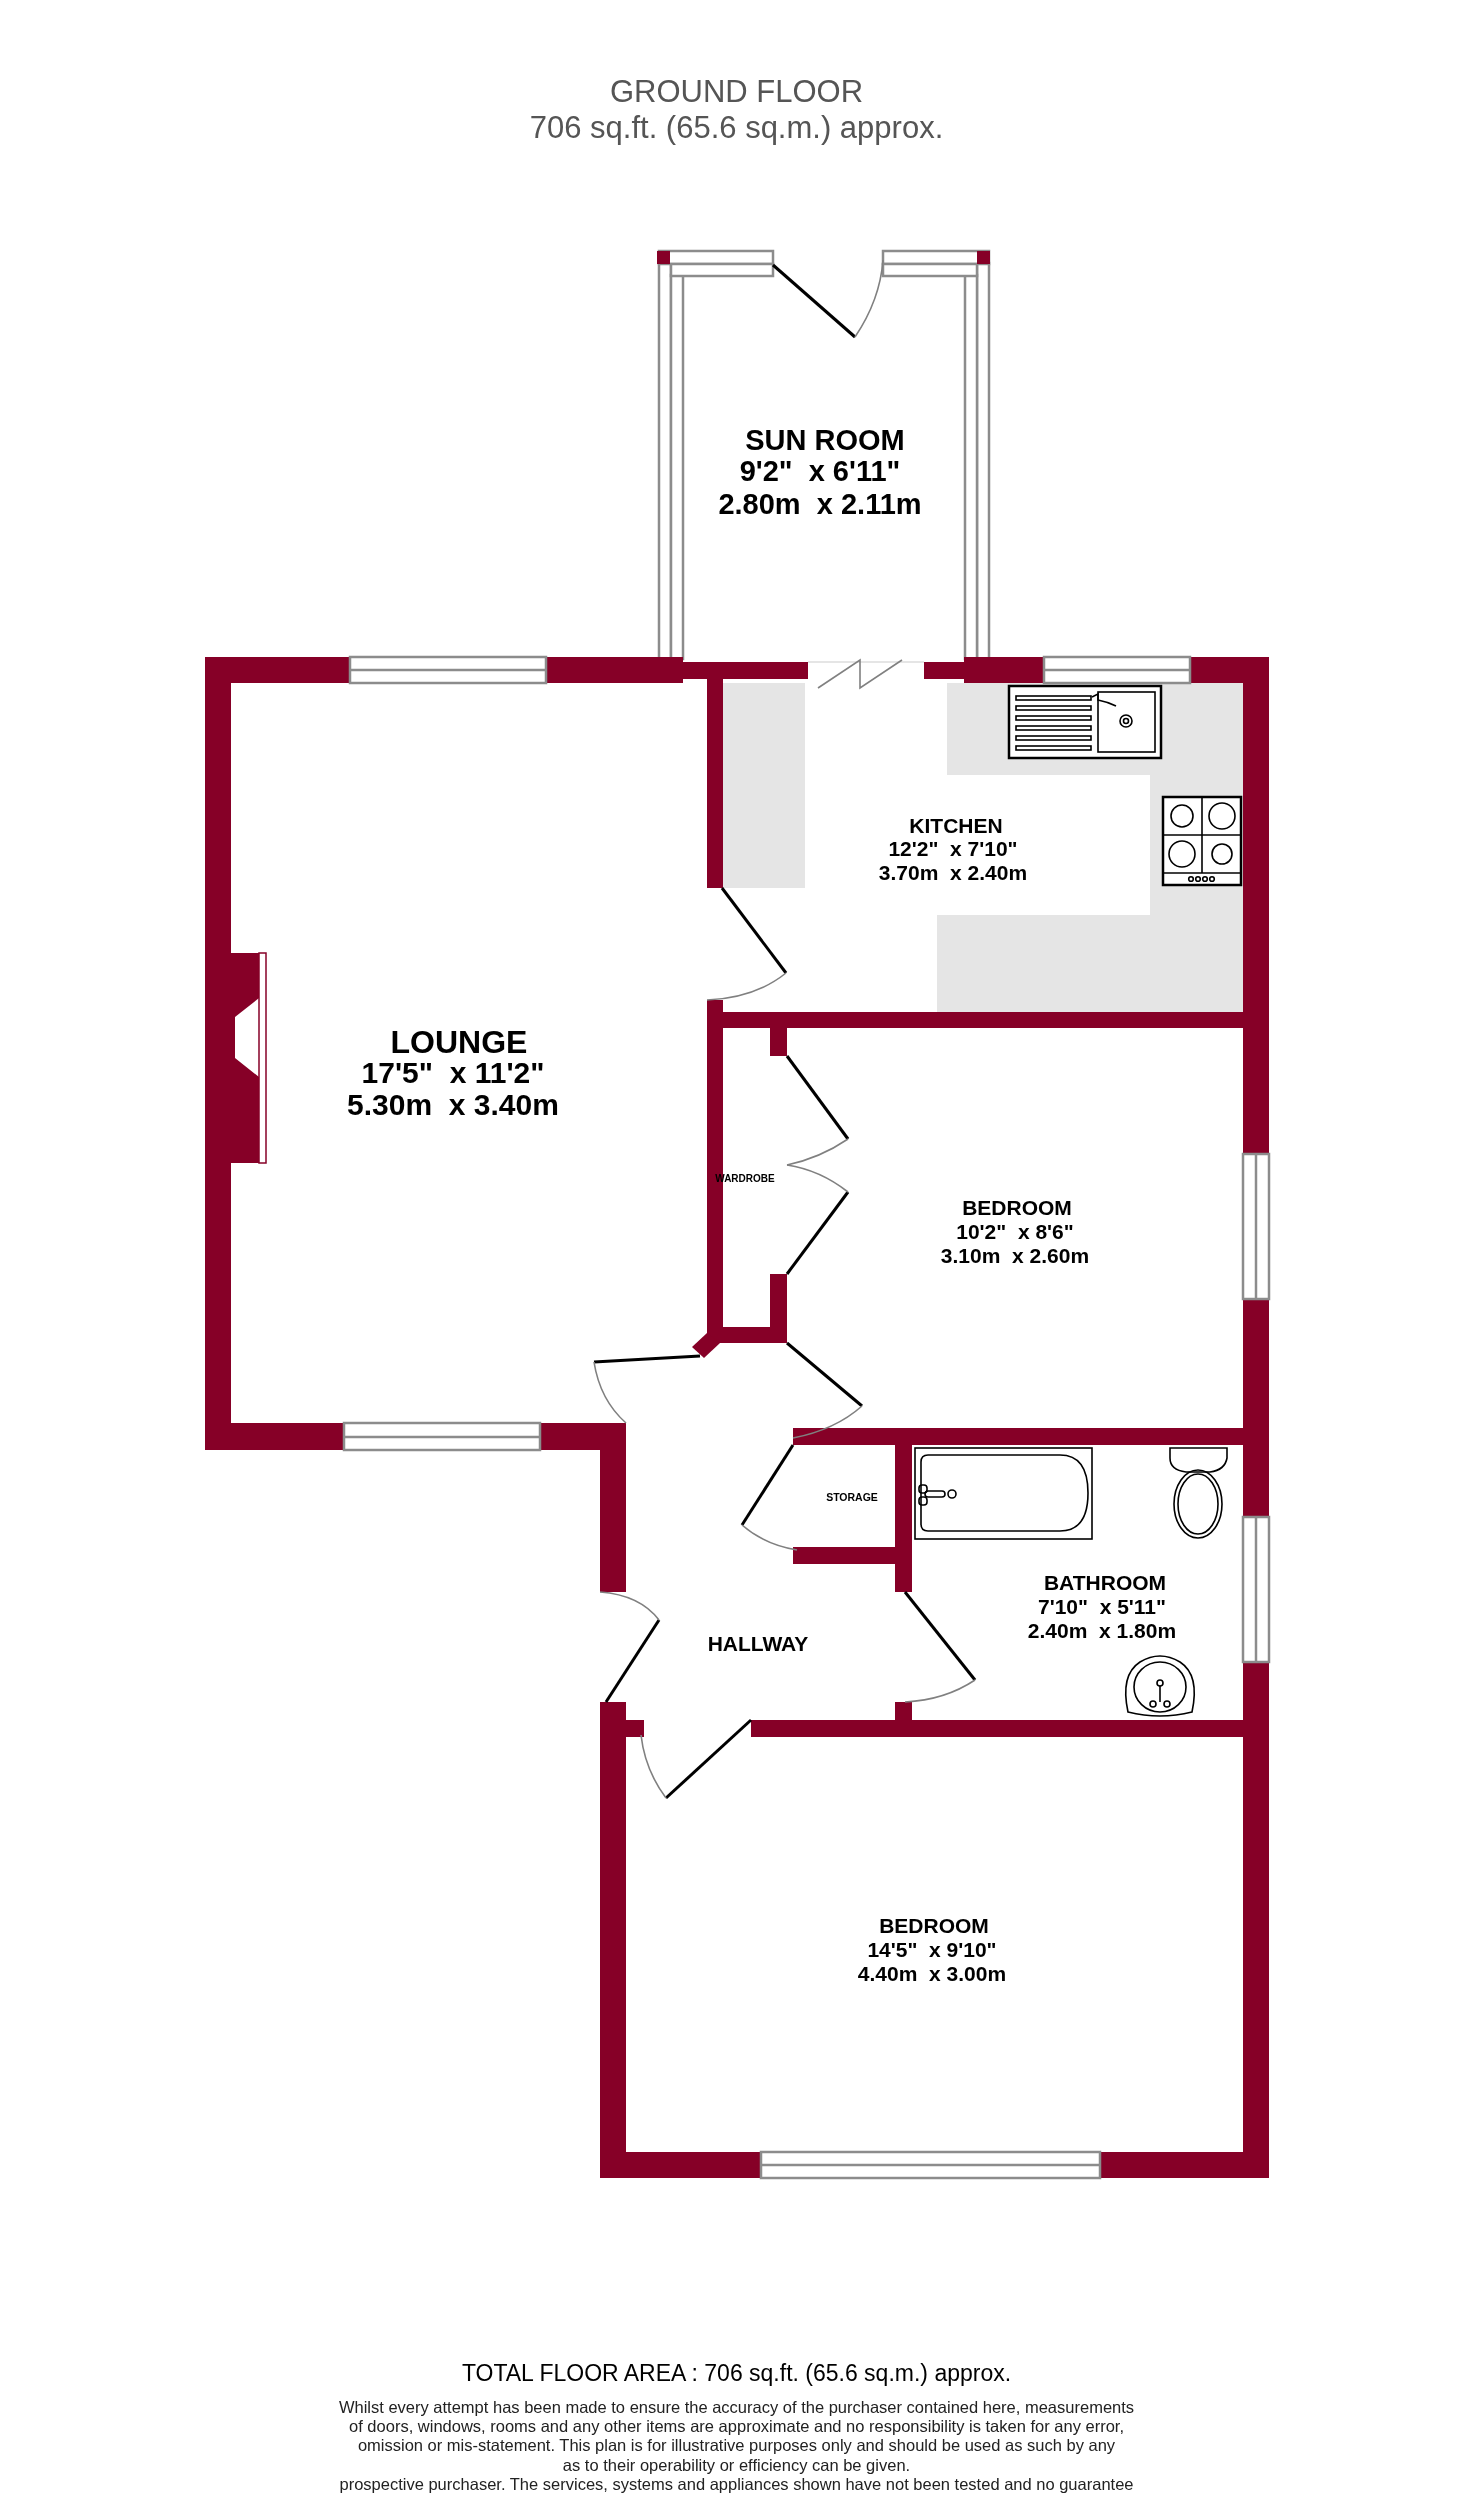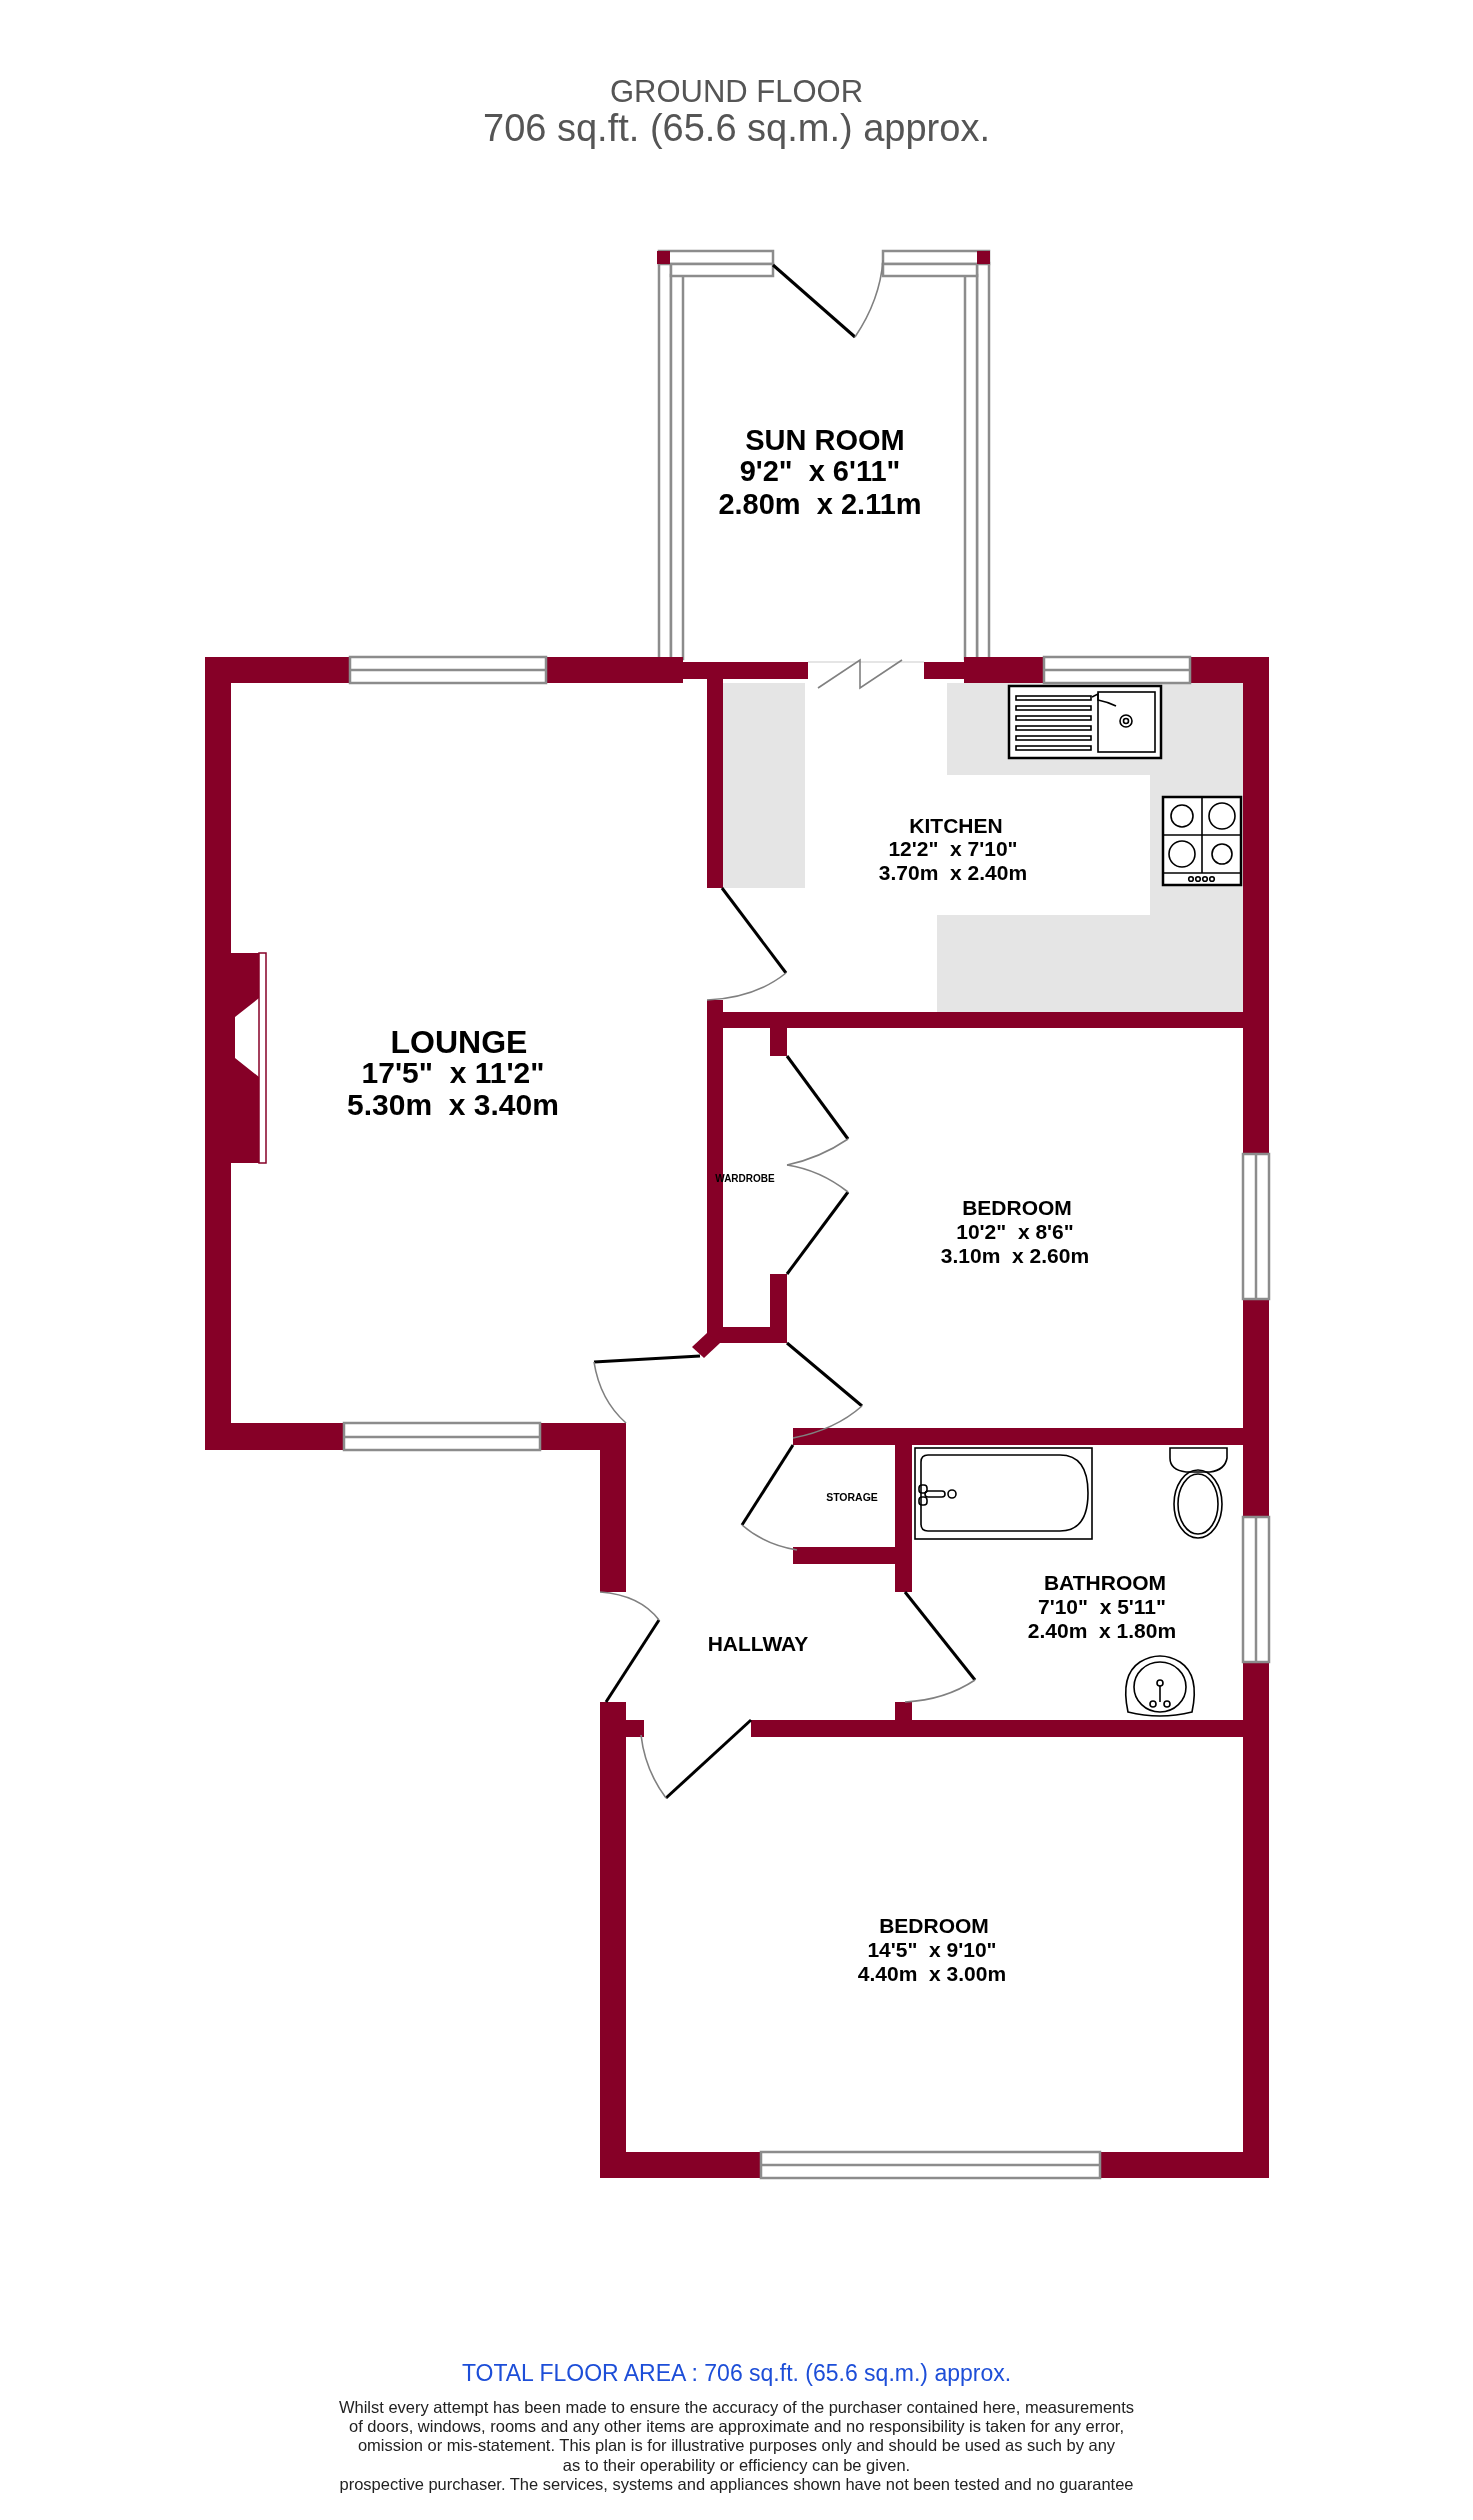--- a/index.html
+++ b/index.html
@@ -1,31 +1,31 @@
 <!DOCTYPE html>
 <html><head>
 <meta charset="utf-8">
 <style>
   html, body { margin: 0; padding: 0; background: #ffffff; }
   body { width: 1473px; height: 2520px; position: relative; overflow: hidden; font-family: "Liberation Sans", sans-serif; }
   .hdr { position: absolute; left: 0; width: 1473px; text-align: center; color: #555555; font-family: "Liberation Sans", sans-serif; margin-top: 18px; }
   .hdr-title { top: 56px; font-size: 31px; line-height: 36px; }
-  .hdr-area { top: 92px; font-size: 38px; line-height: 36px; }
+  .hdr-area { top: 92px; font-size: 31px; line-height: 36px; }
   svg.plan { position: absolute; left: 0; top: 0; }
   .wall { fill: #860027; }
   .win { fill: #ffffff; stroke: #8c8c8c; stroke-width: 2.5; }
   .winline { stroke: #8c8c8c; stroke-width: 2.5; }
   .door { stroke: #000000; stroke-width: 3; fill: none; }
   .arc { stroke: #808080; stroke-width: 1.6; fill: none; }
   .unit { fill: #e5e5e5; }
   .fix { fill: #ffffff; stroke: #000000; stroke-width: 2.5; }
   .fixthin { fill: none; stroke: #000000; stroke-width: 1.6; }
   .lbl { font-family: "Liberation Sans", sans-serif; font-weight: bold; fill: #000000; text-anchor: middle; }
   .ftr { position: absolute; left: 0; width: 1473px; text-align: center; font-family: "Liberation Sans", sans-serif; }
-  .ftr-total { top: 2360px; font-size: 23px; color: #1d4ed8; }
+  .ftr-total { top: 2360px; font-size: 23px; color: #000000; }
   .ftr-disc { top: 2398px; font-size: 16.5px; line-height: 19.2px; color: #222222; }
   .ftr-disc div { white-space: nowrap; }
 </style>
 </head>
 <body>
 
 <div class="hdr hdr-title">GROUND FLOOR</div>
 <div class="hdr hdr-area">706 sq.ft. (65.6 sq.m.) approx.</div>
 
 <svg class="plan" width="1473" height="2520" viewBox="0 0 1473 2520" xmlns="http://www.w3.org/2000/svg">

